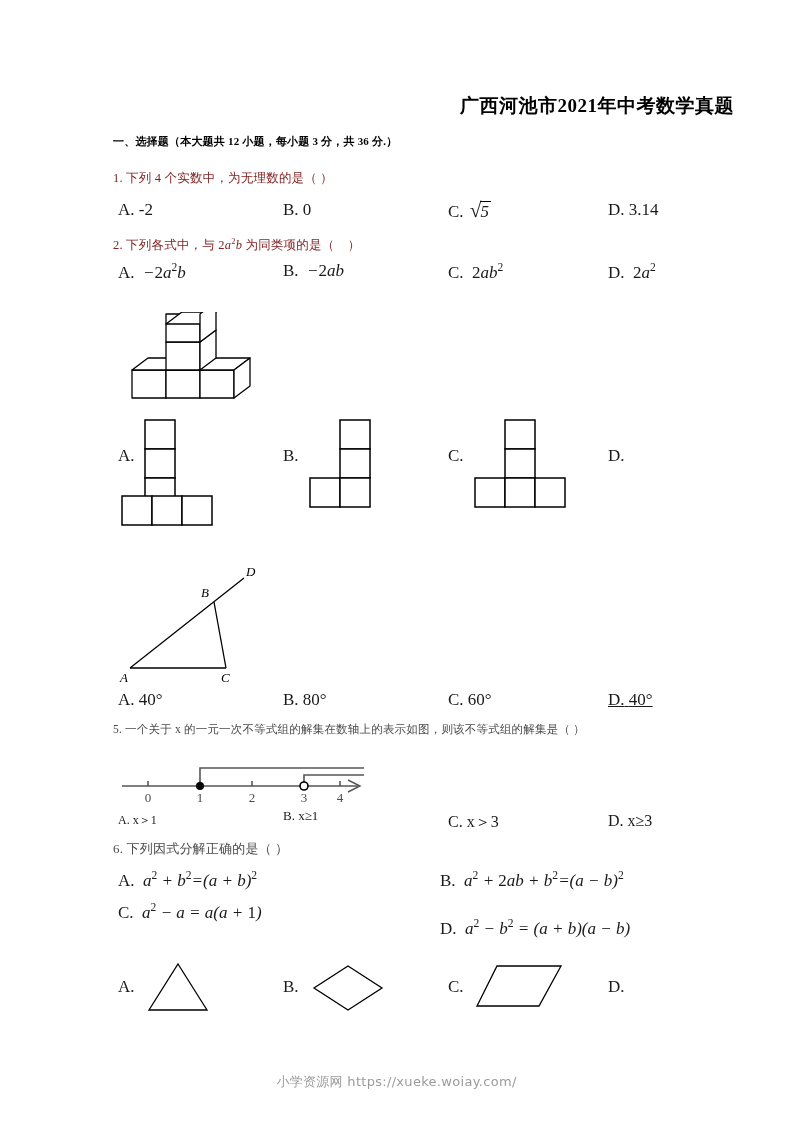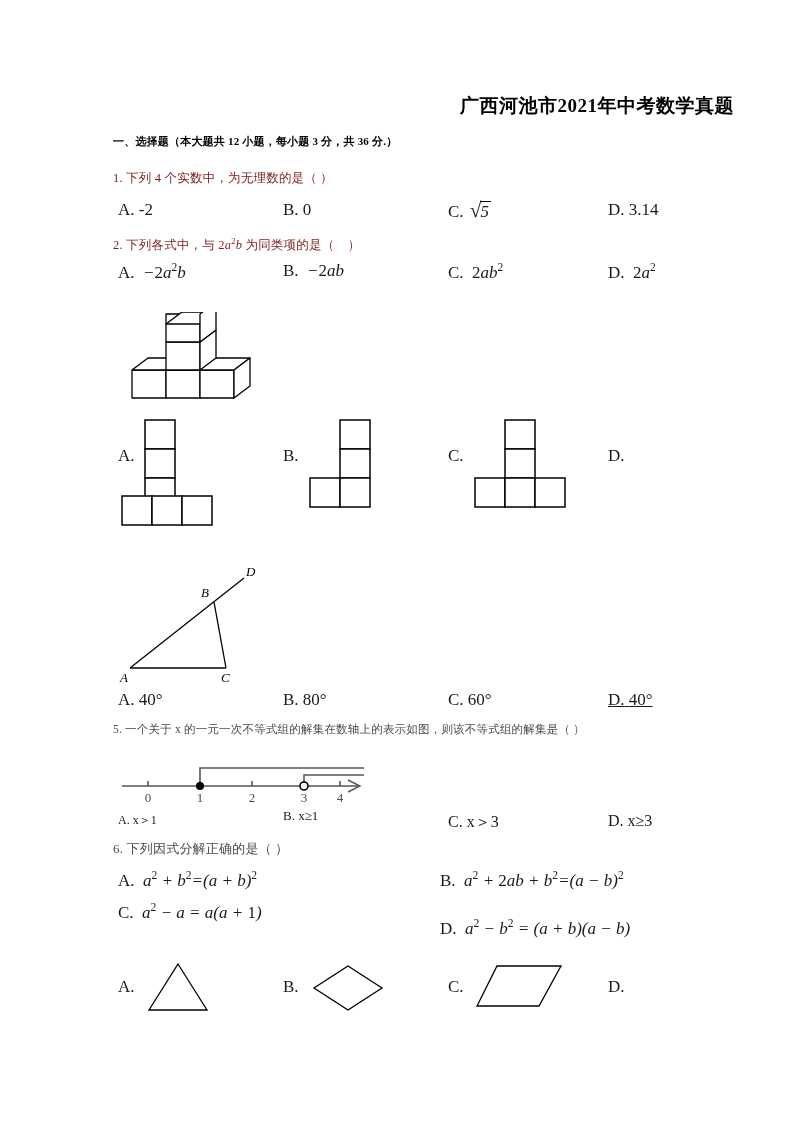--- a/index.html
+++ b/index.html
@@ -386,14 +386,15 @@
   <div class="fig-shape" style="left:473px; top:958px;">
     <svg width="95" height="60" viewBox="0 0 95 60">
       <polygon points="24,8 88,8 66,48 4,48" fill="#ffffff" stroke="#000000" stroke-width="1.3"></polygon>
     </svg>
   </div>
 
   <div class="opt" style="left:608px; top:977px;">
     <span class="opt-label">D.</span>
   </div>
 
+  <div class="watermark">小学资源网 https://xueke.woiay.com/</div>
 
 </div>
 
 </body></html>

